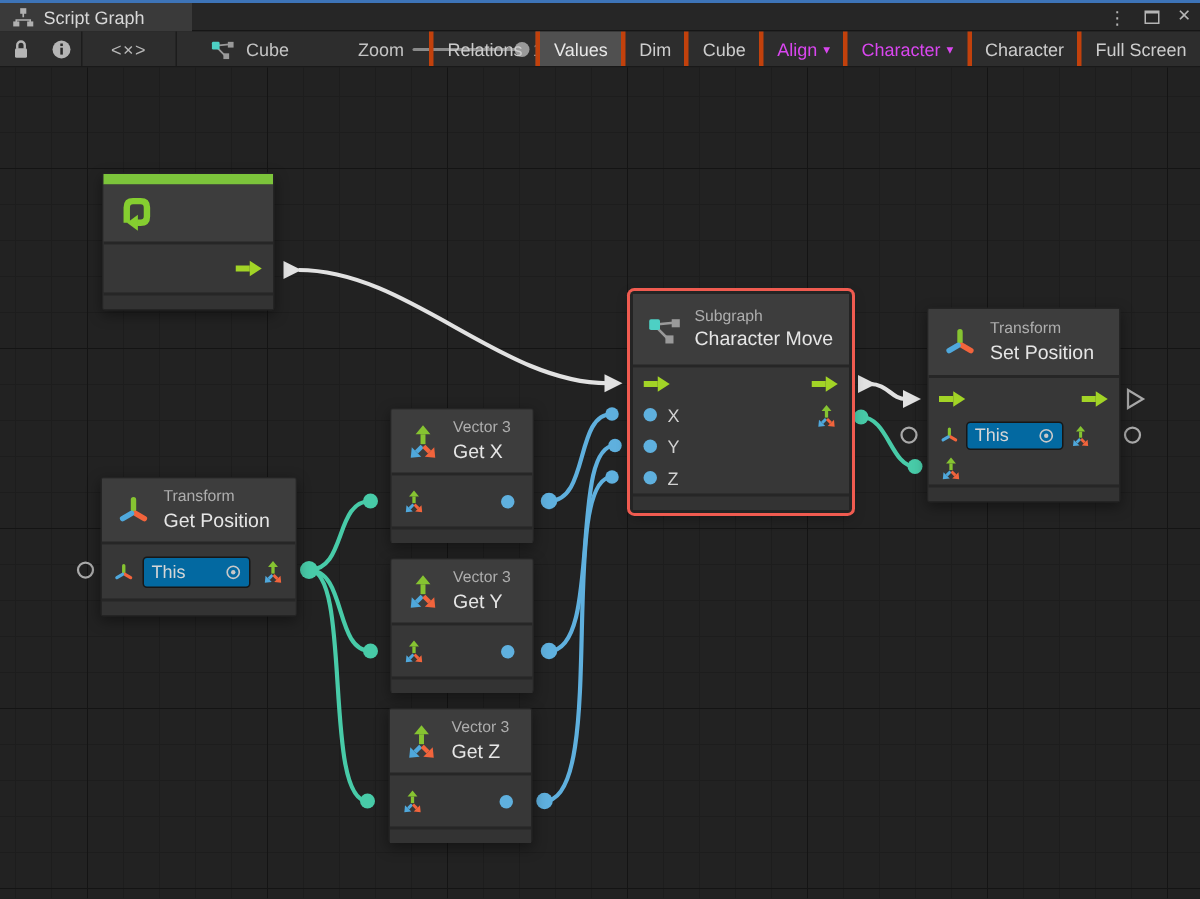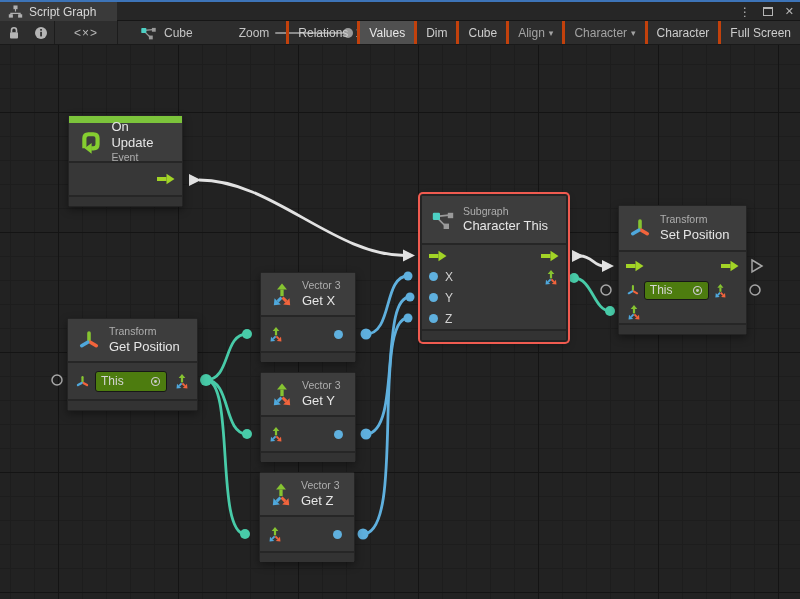--- a/index.html
+++ b/index.html
@@ -3,42 +3,42 @@
 <meta charset="utf-8">
 <style>
   * { margin:0; padding:0; box-sizing:border-box; }
   html,body { width:800px; height:599px; overflow:hidden; background:#222; }
   body { font-family:"Liberation Sans", sans-serif; color:#cfcfcf; position:relative; }
 
   
   .tabbar { position:absolute; left:0; top:0; width:800px; height:21px;
             background:#262626; border-top:2px solid #3d74b8; border-bottom:1px solid #161616; }
   .tab { position:absolute; left:0; top:0; height:19px; background:#3a3a3a;
-         display:flex; align-items:center; gap:6px; padding:0 21px 0 8px;
+         display:flex; align-items:center; gap:6px; padding:0 32px 0 8px;
          font-size:12px; color:#d8d8d8; }
   .win-controls { position:absolute; right:6px; top:0; height:19px; display:flex; align-items:center; gap:12px; }
   .kebab { color:#b5b5b5; font-size:12px; line-height:1; }
   .maxbox { width:10px; height:9px; border:1px solid #b5b5b5; border-top-width:2px; display:inline-block; }
   .closex { color:#b5b5b5; font-size:11px; line-height:1; }
 
   
   .toolbar { position:absolute; left:0; top:21px; width:800px; height:24px;
              background:#2d2d2d; border-bottom:1px solid #191919; font-size:12px; }
   .tb-left { display:flex; align-items:center; height:100%; }
   .tb-btn { height:100%; display:flex; align-items:center; justify-content:center; }
   .tb-sep { width:1px; height:100%; background:#1c1c1c; }
   .tb-label { color:#c4c4c4; }
   .code-glyph { color:#b8b8b8; font-size:12px; letter-spacing:1px; }
   .zoom-track { width:74px; height:2px; background:#8a8a8a; border-radius:1px; position:relative; }
   .zoom-handle { position:absolute; right:-4px; top:-4px; width:10px; height:10px; border-radius:50%; background:#9a9a9a; }
   .tb-right { position:absolute; right:0; top:0; height:100%; display:flex; }
   .tb-right .btn { height:100%; display:flex; align-items:center; gap:4px; padding:0 9px;
                    border-left:3px solid #c2410c; color:#cdcdcd; white-space:nowrap; }
   .tb-right .btn.active { background:#505050; color:#e8e8e8; }
-  .tb-right .btn.disabled { color:#a3a3a3; }
+  .tb-right .btn.disabled { color:#d946ef; }
   .caret { font-size:9px; }
 
   
   .canvas { position:absolute; left:0; top:45px; width:800px; height:554px;
             background-color:#222222;
             background-image:
               linear-gradient(#141414 1px, transparent 1px),
               linear-gradient(90deg,#141414 1px, transparent 1px),
               linear-gradient(#1d1d1d 1px, transparent 1px),
               linear-gradient(90deg,#1d1d1d 1px, transparent 1px);
@@ -54,21 +54,21 @@
   .accent-bar { height:7px; background:#7cc43b; flex:0 0 auto; }
   .node-header { display:flex; align-items:center; gap:8px; padding:0 9px;
                  background:#3d3d3d; border-bottom:2px solid #262626; flex:0 0 auto; }
   .node-title { font-size:13px; color:#e6e6e6; line-height:1.25; }
   .node-cat { font-size:10.5px; color:#aeaeae; line-height:1.3; }
   .row { display:flex; align-items:center; gap:7px; padding:0 7px; flex:0 0 auto; }
   .ml-auto { margin-left:auto; }
   .port-dot { width:9px; height:9px; border-radius:50%; background:#5fb0de; flex:0 0 auto; }
   .port-label { font-size:12px; color:#d2d2d2; }
   .node-footer { margin-top:auto; height:11px; background:#333333; border-top:2px solid #262626; flex:0 0 auto; }
-  .field { background:#4d7c0f; border:1px solid #171717; border-radius:3px; height:21px;
+  .field { background:#0369a1; border:1px solid #171717; border-radius:3px; height:21px;
            display:flex; align-items:center; justify-content:space-between;
            padding:0 5px; font-size:12px; color:#d6d6d6; }
   .flow-arrow { color:#a2d426; flex:0 0 auto; }
 </style>
 </head>
 <body>
 
 <svg width="0" height="0" style="position:absolute">
   <defs>
     <symbol id="sym-v3" viewBox="0 0 16 16">
@@ -243,24 +243,20 @@
     <circle cx="755" cy="245" r="5" stroke="#a9a9a9" stroke-width="1.5" fill="none"></circle>
     <polygon points="752,215 762,221 752,227" stroke="#a9a9a9" stroke-width="1.5" fill="none"></polygon>
   </svg>
 
   <div class="node" style="left:68px; top:70px; width:115px; height:92px">
     <div class="accent-bar"></div>
     <div class="node-header" style="height:40px; border-bottom-width:2px">
       <svg width="26" height="26">
           <use href="#sym-loop"></use>
         </svg>
-      <div>
-        <div class="node-title">On Update</div>
-        <div class="node-cat">Event</div>
-      </div>
     </div>
     <div class="row" style="height:31px">
       <svg class="flow-arrow ml-auto" width="18" height="12">
           <use href="#sym-flowarrow"></use>
         </svg>
     </div>
     <div class="node-footer"></div>
   </div>
 
   <div class="node" style="left:67px; top:273px; width:131px; height:93px">
@@ -347,21 +343,21 @@
     <div class="node-footer"></div>
   </div>
 
   <div class="node selected" style="left:421px; top:150px; width:146px; height:146px">
     <div class="node-header" style="height:49px">
       <svg width="24" height="20">
           <use href="#sym-subgraph"></use>
         </svg>
       <div>
         <div class="node-cat">Subgraph</div>
-        <div class="node-title">Character This</div>
+        <div class="node-title">Character Move</div>
       </div>
     </div>
     <div class="row" style="height:21px">
       <svg class="flow-arrow" width="18" height="12">
           <use href="#sym-flowarrow"></use>
         </svg>
       <svg class="flow-arrow ml-auto" width="18" height="12">
           <use href="#sym-flowarrow"></use>
         </svg>
     </div>

